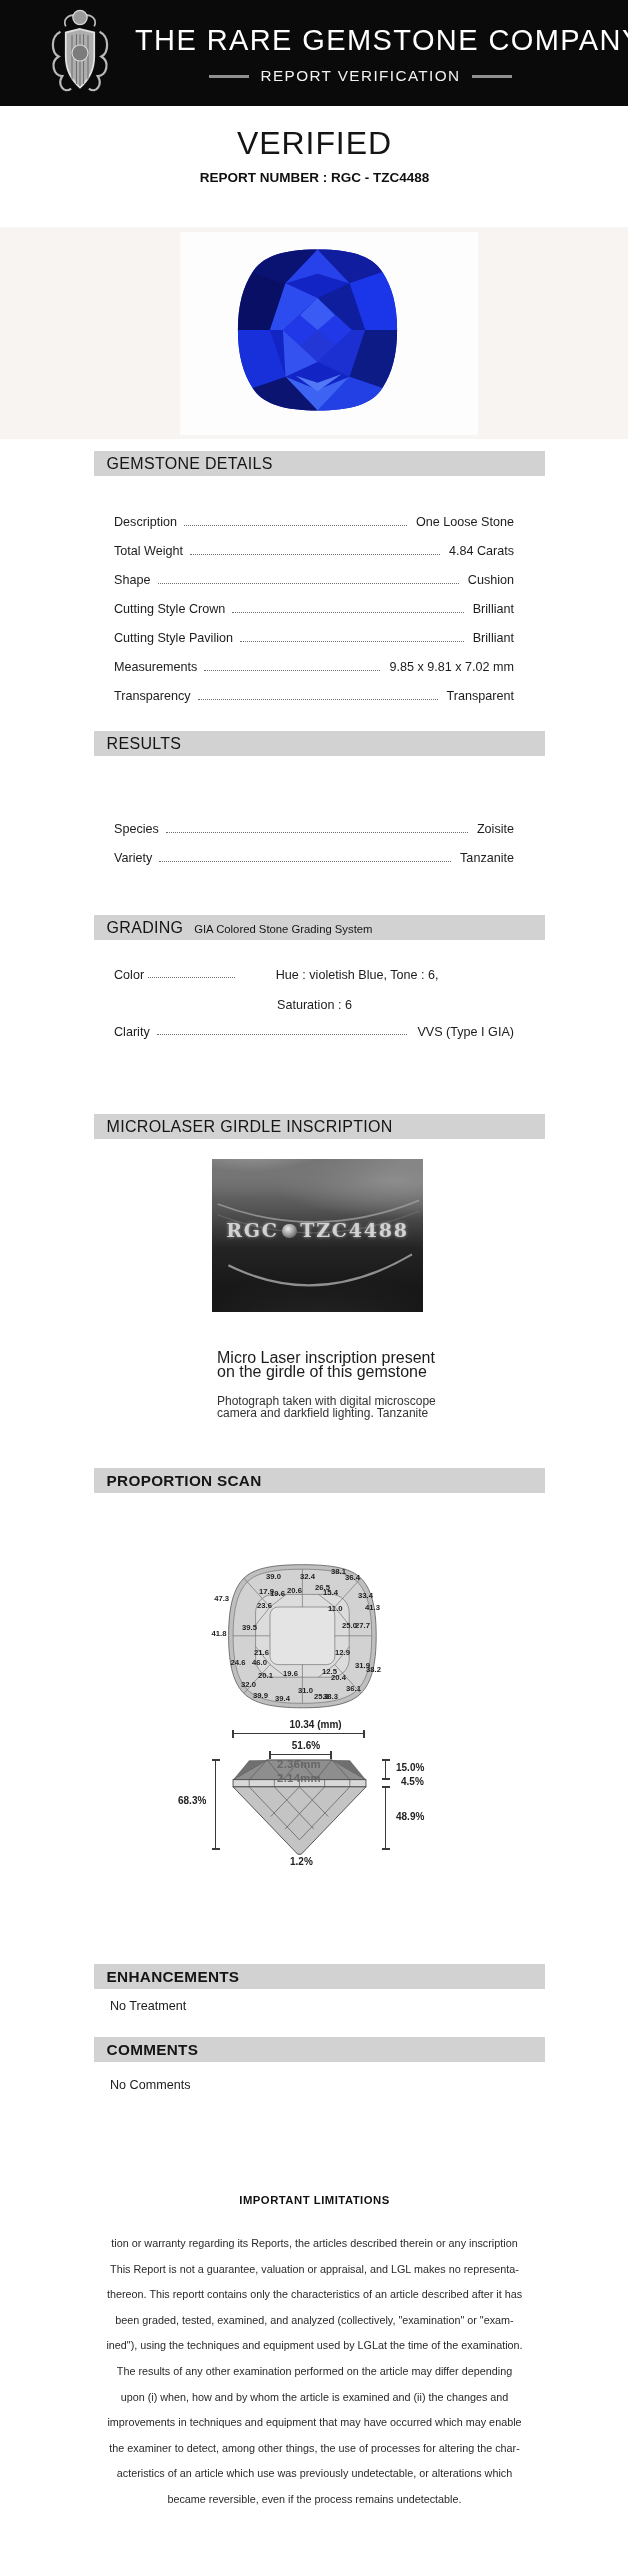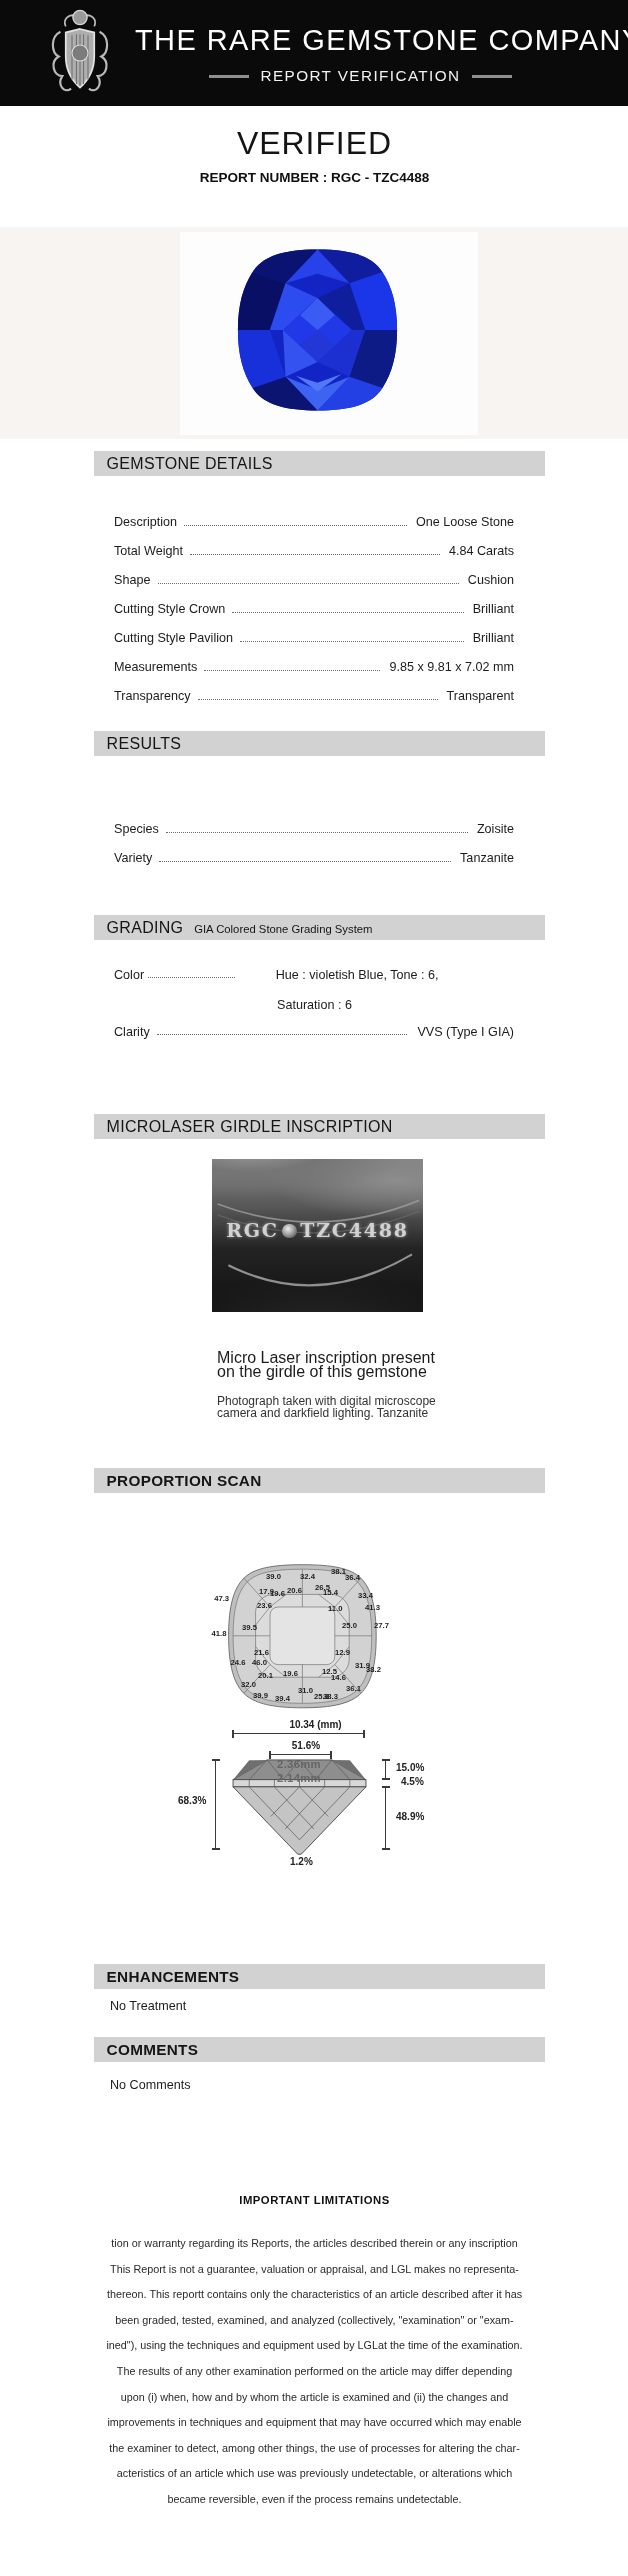--- a/index.html
+++ b/index.html
@@ -272,32 +272,32 @@
       <span class="pt" style="left: 63px; top: 28px;">19.6</span>
       <span class="pt" style="left: 116px; top: 27px;">15.4</span>
       <span class="pt" style="left: 151px; top: 30px;">33.4</span>
       <span class="pt" style="left: 7.2px; top: 33px;">47.3</span>
       <span class="pt" style="left: 50px; top: 40px;">23.6</span>
       <span class="pt" style="left: 121px; top: 43px;">11.0</span>
       <span class="pt" style="left: 158px; top: 42px;">41.3</span>
       <span class="pt" style="left: 35px; top: 62px;">39.5</span>
       <span class="pt" style="left: 4.5px; top: 68px;">41.8</span>
       <span class="pt" style="left: 135px; top: 60px;">25.0</span>
-      <span class="pt" style="left: 148px; top: 60px; margin-left: 19px;">27.7</span>
+      <span class="pt" style="left: 148px; top: 60px;">27.7</span>
       <span class="pt" style="left: 47px; top: 87px;">21.6</span>
       <span class="pt" style="left: 128px; top: 87px;">12.9</span>
       <span class="pt" style="left: 5px; top: 97px; margin-left: 40px;">46.0</span>
       <span class="pt" style="left: 23.5px; top: 97px;">24.6</span>
       <span class="pt" style="left: 148px; top: 100px;">31.9</span>
       <span class="pt" style="left: 159px; top: 104px;">38.2</span>
       <span class="pt" style="left: 115px; top: 106px;">12.5</span>
       <span class="pt" style="left: 51px; top: 110px;">20.1</span>
       <span class="pt" style="left: 76px; top: 108px;">19.6</span>
       <span class="pt" style="left: 107px; top: 131px; text-align: center;">25.3</span>
-      <span class="pt" style="left: 124px; top: 112px;">14.6</span>
+      <span class="pt" style="left: 124px; top: 112px;">20.4</span>
       <span class="pt" style="left: 34px; top: 119px;">32.0</span>
       <span class="pt" style="left: 139px; top: 123px;">36.1</span>
       <span class="pt" style="left: 91px; top: 125px;">31.0</span>
       <span class="pt" style="left: 46px; top: 130px;">39.9</span>
       <span class="pt" style="left: 68px; top: 133px;">39.4</span>
       <span class="pt" style="left: 116px; top: 131px;">38.3</span>
     </div>
 
   <div class="sideview">
     <div class="sv-lab" style="left:0;top:2.7px;width:307px;text-align:center">10.34 (mm)</div>

